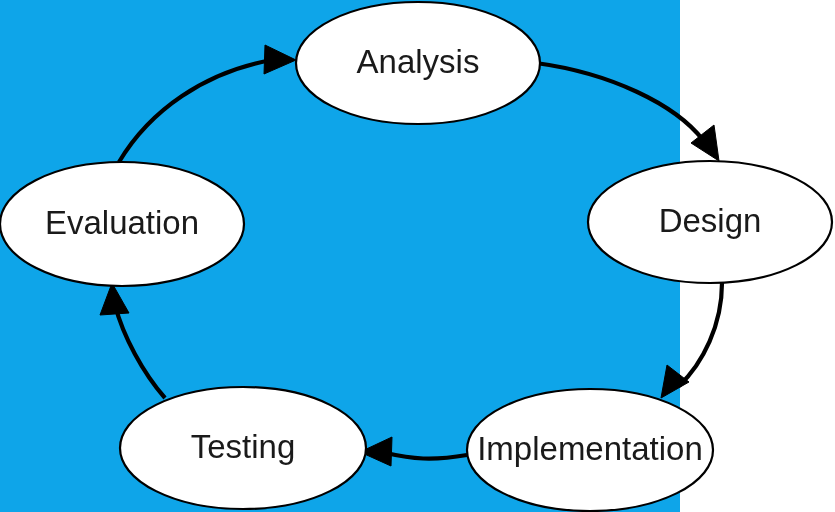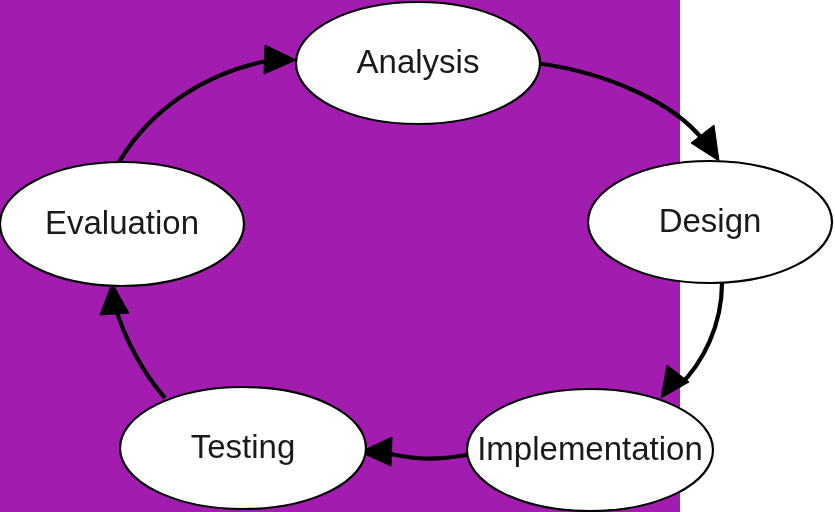--- a/index.html
+++ b/index.html
@@ -11,21 +11,21 @@
   body {
     width: 835px;
     height: 512px;
     overflow: hidden;
     font-family: "Liberation Sans", sans-serif;
   }
   #diagram-root {
     position: relative;
     width: 680px;
     height: 512px;
-    background: #a21caf;
+    background: #0ea5e9;
   }
   #diagram-svg {
     display: block;
     width: 835px;
     height: 512px;
   }
   .node-ellipse {
     fill: #ffffff;
     stroke: #000000;
     stroke-width: 2.2;

